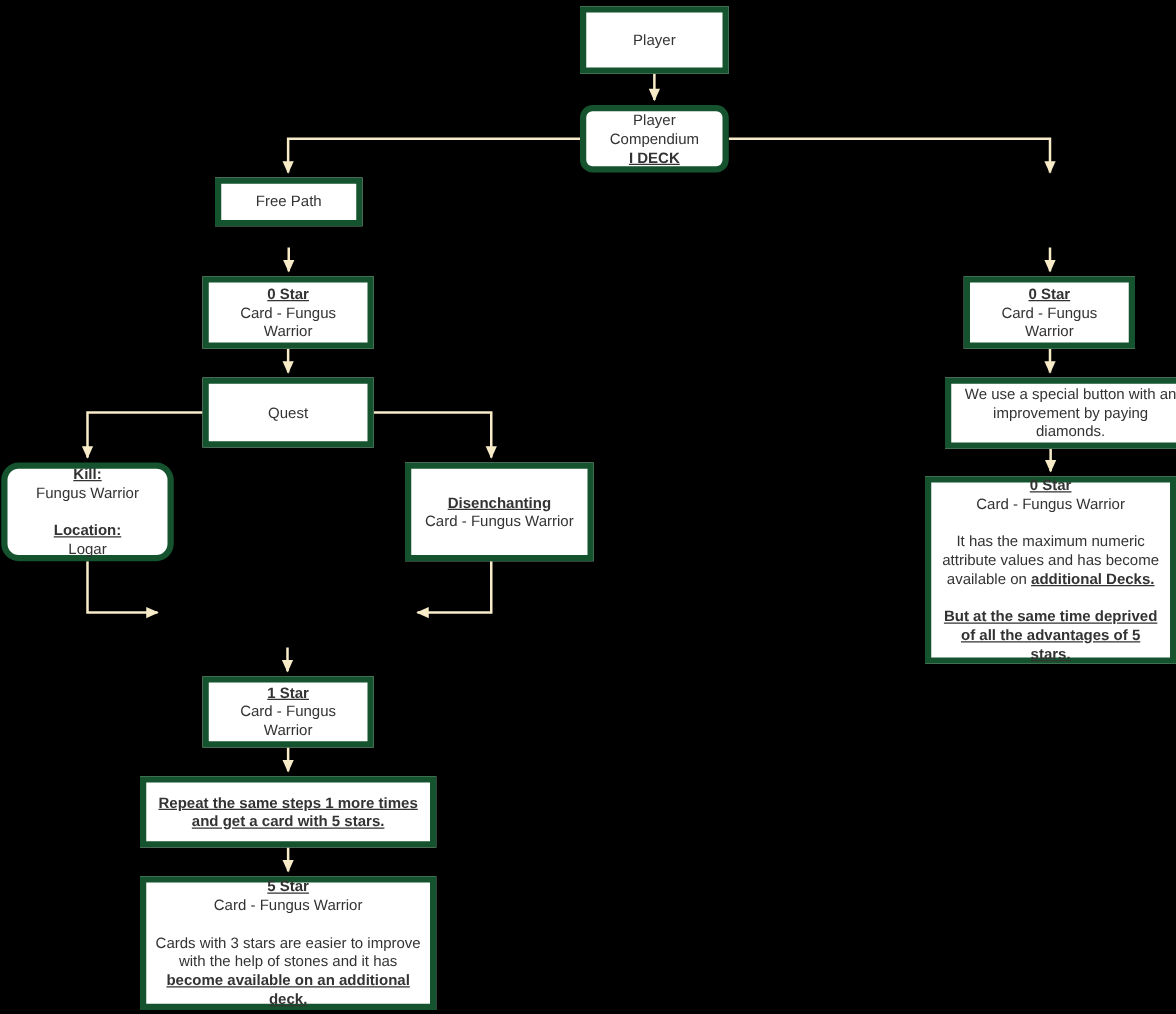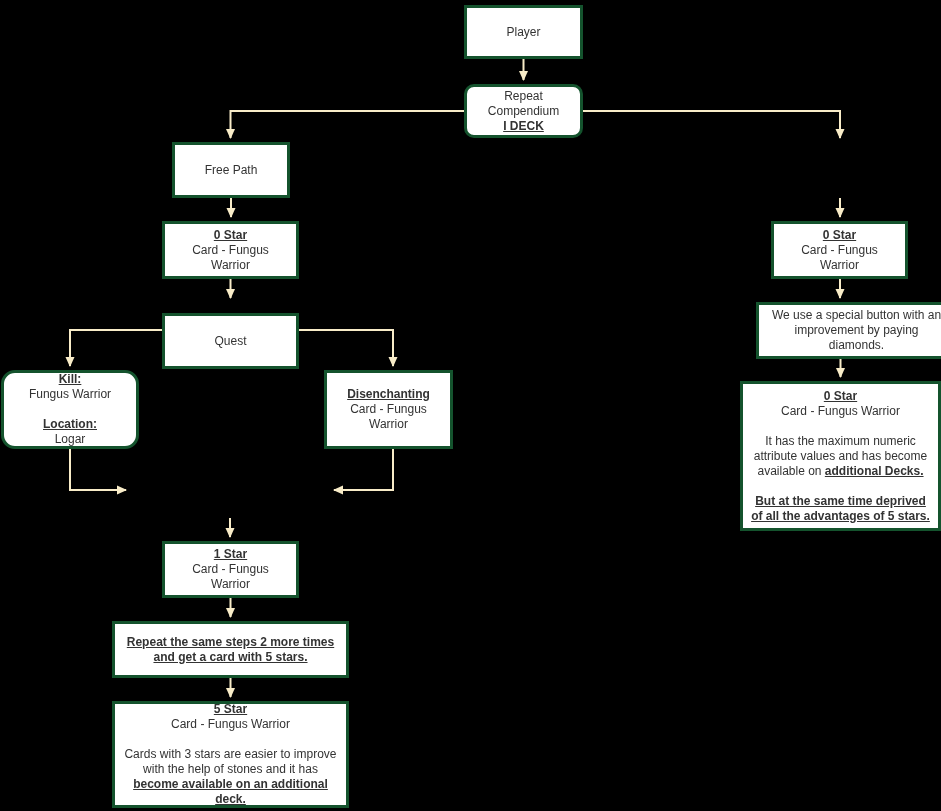--- a/index.html
+++ b/index.html
@@ -26,46 +26,46 @@
     stroke-width: 2;
     fill: none;
   }
   #arrowhead path {
     fill: var(--arrow, #f8ecc8);
   }
   .node {
     position: absolute;
     box-sizing: border-box;
     background: var(--boxbg, #ffffff);
-    border: 3px solid #14532d;
+    border: 5px solid #14532d;
     color: var(--text, #333333);
     font-size: 12px;
     line-height: 15px;
     display: flex;
     flex-direction: column;
     align-items: center;
     justify-content: center;
     text-align: center;
     padding: 4px 7px;
   }
   .node.rounded {
     border-radius: 10px;
   }
   .b { font-weight: bold; text-decoration: underline; }
   .gap { height: 15px; flex: 0 0 15px; }
   .para { width: 100%; }
 
   
   #n-player        { left: 464px; top:   5px; width: 119px; height:  54px; }
   #n-compendium    { left: 464px; top:  84px; width: 119px; height:  54px; }
-  #n-free-path     { left: 172px; top: 142px; width: 118px; height:  56px; text-align: center; }
+  #n-free-path     { left: 172px; top: 142px; width: 118px; height:  39px; text-align: center; }
   #n-star0-left    { left: 162px; top: 221px; width: 137px; height:  58px; }
-  #n-quest         { left: 162px; top: 313px; width: 137px; height:  56px; }
+  #n-quest         { left: 162px; top: 302px; width: 137px; height:  56px; }
   #n-kill          { left:   1px; top: 370px; width: 138px; height:  79px; border-radius: 14px; }
-  #n-disenchanting { left: 324px; top: 370px; width: 129px; height:  79px; }
+  #n-disenchanting { left: 324px; top: 370px; width: 151px; height:  79px; }
   #n-after         { left: 130px; top: 461px; width: 200px; height:  57px; }
   #n-star1         { left: 162px; top: 541px; width: 137px; height:  57px; }
   #n-repeat        { left: 112px; top: 621px; width: 237px; height:  57px; }
   #n-star5         { left: 112px; top: 701px; width: 237px; height: 107px; }
   #n-dias-path     { left: 781px; top: 142px; width: 118px; height:  56px; }
   #n-star0-right   { left: 771px; top: 221px; width: 137px; height:  58px; }
   #n-diamond-btn   { left: 740px; top: 302px; width: 201px; height:  57px; margin-left: 16px; }
   #n-star0-final   { left: 740px; top: 381px; width: 201px; height: 150px; }
 </style>
 </head>
@@ -94,21 +94,21 @@
     <path class="connector" marker-end="url(#arrowhead)" d="M840 198 V217"></path>
     <path class="connector" marker-end="url(#arrowhead)" d="M840 279 V298"></path>
     <path class="connector" marker-end="url(#arrowhead)" d="M840.5 359 V377"></path>
   </svg>
 
   <div class="node" id="n-player">
     <div class="para">Player</div>
   </div>
 
   <div class="node rounded" id="n-compendium">
-    <div class="para">Repeat Compendium</div>
+    <div class="para">Player Compendium</div>
     <div class="para b">I DECK</div>
   </div>
 
   <div class="node" id="n-free-path">
     <div class="para">Free Path</div>
   </div>
 
   <div class="node" id="n-star0-left">
     <div class="para b">0 Star</div>
     <div class="para">Card - Fungus Warrior</div>
@@ -131,21 +131,21 @@
     <div class="para">Card - Fungus Warrior</div>
   </div>
 
 
   <div class="node" id="n-star1">
     <div class="para b">1 Star</div>
     <div class="para">Card - Fungus Warrior</div>
   </div>
 
   <div class="node" id="n-repeat">
-    <div class="para b">Repeat the same steps 2 more times and get a card with 5 stars.</div>
+    <div class="para b">Repeat the same steps 1 more times and get a card with 5 stars.</div>
   </div>
 
   <div class="node" id="n-star5">
     <div class="para b">5 Star</div>
     <div class="para">Card - Fungus Warrior</div>
     <div class="gap"></div>
     <div class="para"><span>Cards with 3 stars are easier to improve with the help of stones and it has </span><span class="b">become available on an additional deck.</span></div>
   </div>
 
 

